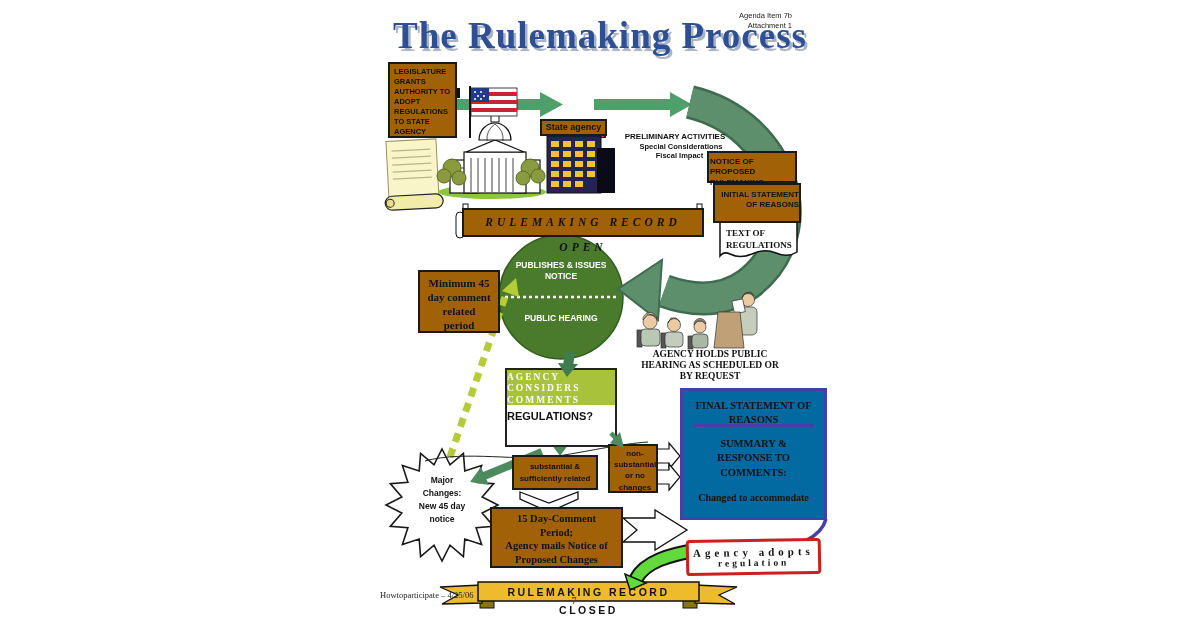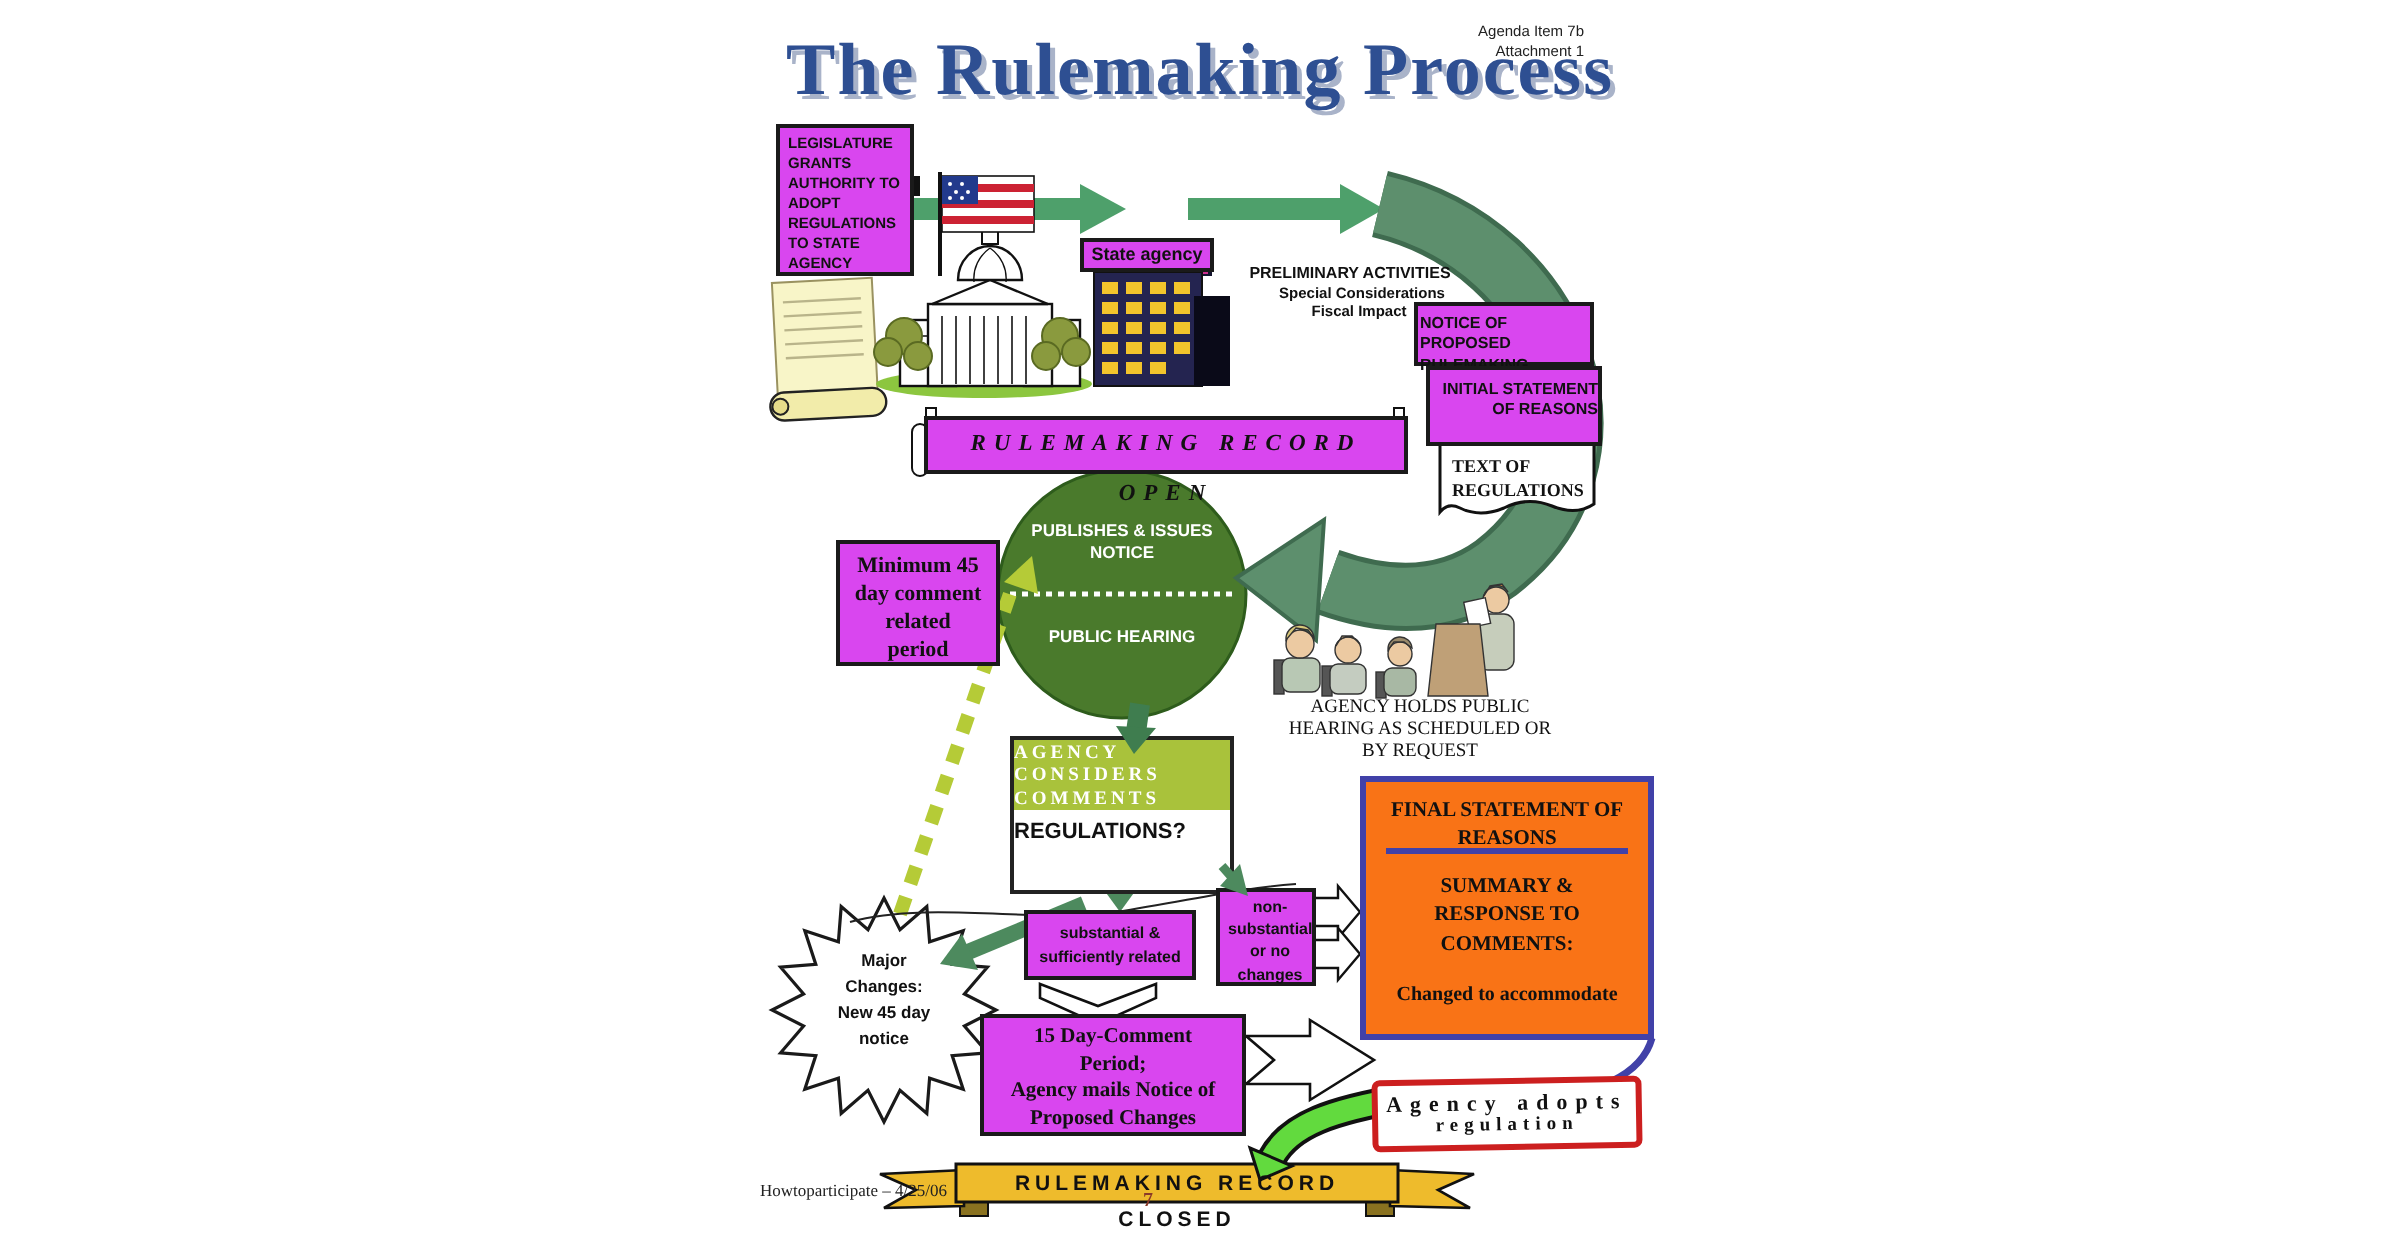--- a/index.html
+++ b/index.html
@@ -1,21 +1,21 @@
 <!DOCTYPE html>
 <html><head>
 <meta charset="utf-8">
 <style>
   html,body{margin:0;padding:0;}
   body{width:1200px;height:630px;background:#ffffff;position:relative;overflow:hidden;
        font-family:"Liberation Sans",sans-serif;color:#111;}
   svg.layer{position:absolute;left:0;top:0;width:1200px;height:630px;}
   #artLayer{z-index:1;}
   #fgLayer{z-index:30;pointer-events:none;}
-  .box{position:absolute;background:#d946ef;border:2px solid #1a1a1a;box-sizing:border-box;
+  .box{position:absolute;background:#a16207;border:2px solid #1a1a1a;box-sizing:border-box;
        text-align:center;z-index:10;}
   .nob{position:absolute;z-index:10;box-sizing:border-box;}
   .ln{display:block;}
   
   .title{left:340px;top:14px;width:520px;text-align:center;
          font-family:"Liberation Serif",serif;font-weight:bold;font-size:37px;
          color:#2e4f92;text-shadow:2.5px 2.5px 0 #a9b3c9;letter-spacing:1px;z-index:5;}
   .agenda{left:700px;top:11px;width:92px;text-align:right;font-size:7.5px;line-height:1.35;color:#222;}
   
   .legis{left:388px;top:62px;width:69px;height:76px;font-size:7.5px;font-weight:bold;
@@ -29,34 +29,34 @@
   .initial{left:713px;top:183px;width:88px;height:40px;font-size:8px;font-weight:bold;
            text-align:right;padding:5px 0 0 6px;line-height:1.3;}
   .textregs{left:720px;top:224px;width:77px;height:34px;font-family:"Liberation Serif",serif;
             font-weight:bold;font-size:9px;text-align:left;padding:3px 0 0 6px;line-height:1.35;}
   .recopen{left:462px;top:208px;width:242px;height:29px;font-family:"Liberation Serif",serif;
            font-style:italic;font-weight:bold;font-size:11.5px;letter-spacing:4px;line-height:25px;}
   .circletop{left:499px;top:260px;width:124px;color:#fff;font-size:8.5px;font-weight:bold;line-height:1.25;z-index:10;text-align:center;}
   .circlebot{left:499px;top:313px;width:124px;color:#fff;font-size:8.5px;font-weight:bold;z-index:10;text-align:center;}
   .min45{left:418px;top:270px;width:82px;height:63px;font-family:"Liberation Serif",serif;
          font-weight:bold;font-size:11px;line-height:1.28;padding-top:4px;}
-  .hearcap{left:630px;top:349px;width:160px;font-family:"Liberation Serif",serif;font-weight:normal;
+  .hearcap{left:630px;top:349px;width:160px;font-family:"Liberation Serif",serif;font-weight:bold;
            font-size:9.5px;line-height:1.15;text-align:center;}
   .considersWrap{left:505px;top:368px;width:112px;height:79px;border:2px solid #222;background:#fff;}
   .considers{background:#a9c23b;height:35px;color:#fff;font-family:"Liberation Serif",serif;
              font-weight:bold;font-size:9.5px;letter-spacing:2px;line-height:1.2;padding-top:2px;box-sizing:border-box;}
   .changesq{height:42px;font-weight:bold;font-size:11px;line-height:1.45;padding-top:4px;box-sizing:border-box;}
   .substantial{left:512px;top:455px;width:86px;height:35px;font-size:8px;font-weight:bold;
                line-height:1.5;padding-top:4px;}
   .nonsub{left:608px;top:444px;width:50px;height:49px;font-size:8px;font-weight:bold;
           text-align:center;padding:2px 0 0 4px;line-height:1.4;}
   .major{left:404px;top:474px;width:76px;text-align:center;font-size:8.5px;font-weight:bold;line-height:13px;}
   .day15{left:490px;top:507px;width:133px;height:61px;font-family:"Liberation Serif",serif;
          font-weight:bold;font-size:10.5px;line-height:1.3;padding-top:3px;}
-  .finalbox{left:680px;top:388px;width:147px;height:132px;border:3px solid #4141a8;background:#f97316;
+  .finalbox{left:680px;top:388px;width:147px;height:132px;border:3px solid #4141a8;background:#0369a1;
             font-family:"Liberation Serif",serif;font-weight:bold;color:#111;padding-top:8px;}
   .finalbox .t{font-size:10.5px;line-height:1.3;}
   .finalrule{height:3px;background:#4141a8;margin:-2px 10px 0 10px;}
   .finalbody{margin-top:10px;font-size:10.5px;line-height:1.35;}
   .finalnote{margin-top:12px;font-size:10px;}
   .adopts{left:686px;top:539px;width:135px;height:36px;border:3px solid #cc1f1f;border-radius:4px;
           background:#fff;font-family:"Liberation Serif",serif;font-weight:bold;padding-top:4px;transform:rotate(-1deg);}
   .adopts .a1{font-size:11px;letter-spacing:4px;}
   .adopts .a2{font-size:9.5px;letter-spacing:3px;}
   .recclosed{left:478px;top:583px;width:221px;text-align:center;font-weight:bold;font-size:10.5px;

